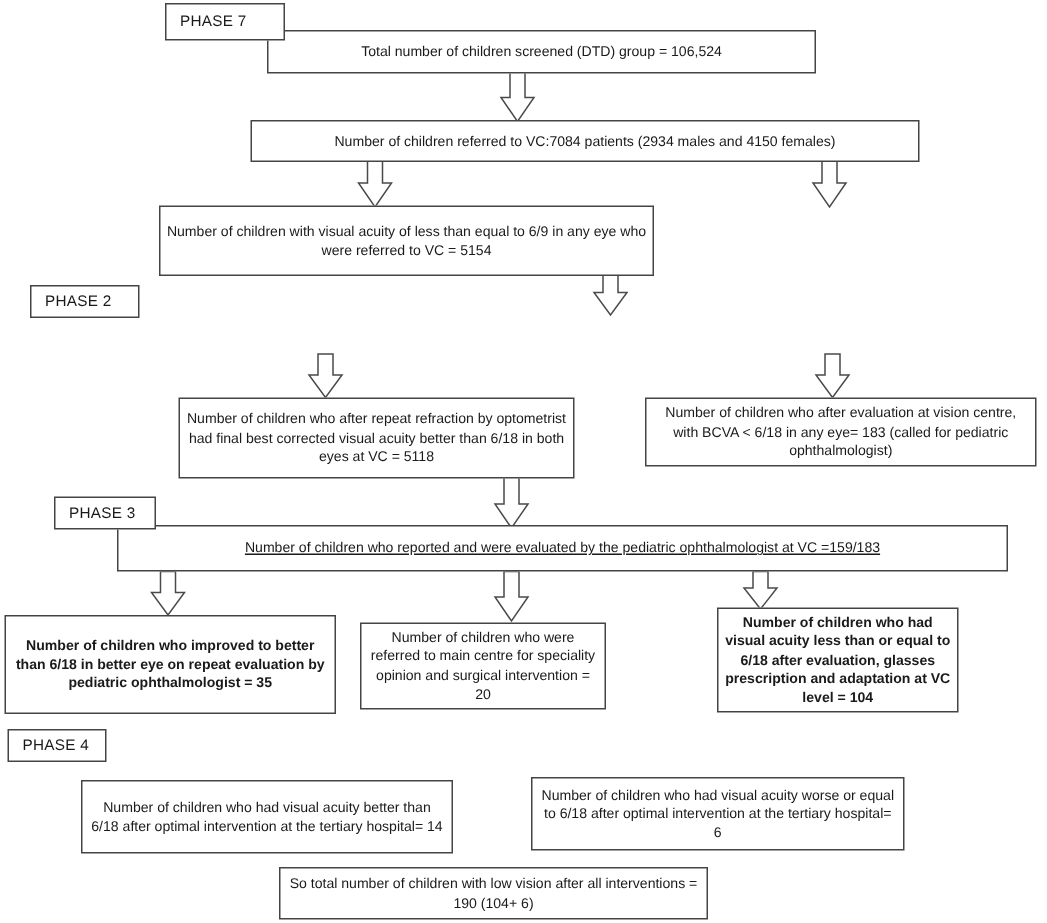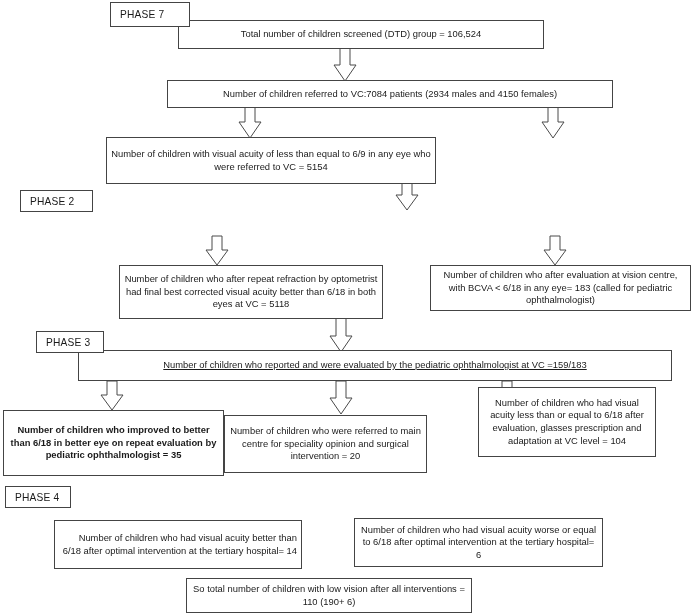--- a/index.html
+++ b/index.html
@@ -118,25 +118,25 @@
   <svg class="arrow-svg" style="left:329px; top:381px;" width="24" height="34" viewBox="0 0 24 34">
     <polygon points="7,0 17,0 17,17 23,17 12,33 1,17 7,17"></polygon>
   </svg>
 
   <svg class="arrow-svg" style="left:495px; top:381px;" width="24" height="26" viewBox="0 0 24 26">
     <polygon points="7,0 17,0 17,11 23,11 12,25 1,11 7,11"></polygon>
   </svg>
 
   <div class="node" style="left:3px; top:410px; width:221px; height:66px;font-weight:bold;">Number of children who improved to better than 6/18 in better eye on repeat evaluation by pediatric ophthalmologist = 35</div>
 
-  <div class="node" style="left:224px; top:415px; width:203px; height:58px;">Number of children who were referred to main centre for speciality opinion and surgical intervention = 20</div>
+  <div class="node" style="left:240px; top:415px; width:164px; height:58px;">Number of children who were referred to main centre for speciality opinion and surgical intervention = 20</div>
 
-  <div class="node" style="left:478px; top:387px; width:178px; height:70px;">Number of children who had visual acuity less than or equal to 6/18 after evaluation, glasses prescription and adaptation at VC level = 104</div>
+  <div class="node" style="left:478px; top:405px; width:161px; height:70px;font-weight:bold;">Number of children who had visual acuity less than or equal to 6/18 after evaluation, glasses prescription and adaptation at VC level = 104</div>
 
   <div class="phase-tag" style="left:5px; top:486px; width:66px; height:22px;">PHASE 4</div>
 
-  <div class="node" style="left:54px; top:520px; width:248px; height:49px;text-align:right;">Number of children who had visual acuity better than 6/18 after optimal intervention at the tertiary hospital= 14</div>
+  <div class="node" style="left:54px; top:520px; width:248px; height:49px;">Number of children who had visual acuity better than 6/18 after optimal intervention at the tertiary hospital= 14</div>
 
   <div class="node" style="left:334px; top:518px; width:249px; height:49px;margin-left:20px;">Number of children who had visual acuity worse or equal to 6/18 after optimal intervention at the tertiary hospital= 6</div>
 
-  <div class="node" style="left:186px; top:578px; width:286px; height:35px;">So total number of children with low vision after all interventions = 110 (190+ 6)</div>
+  <div class="node" style="left:186px; top:578px; width:286px; height:35px;">So total number of children with low vision after all interventions = 190 (104+ 6)</div>
 
 </div>
 
 </body></html>

